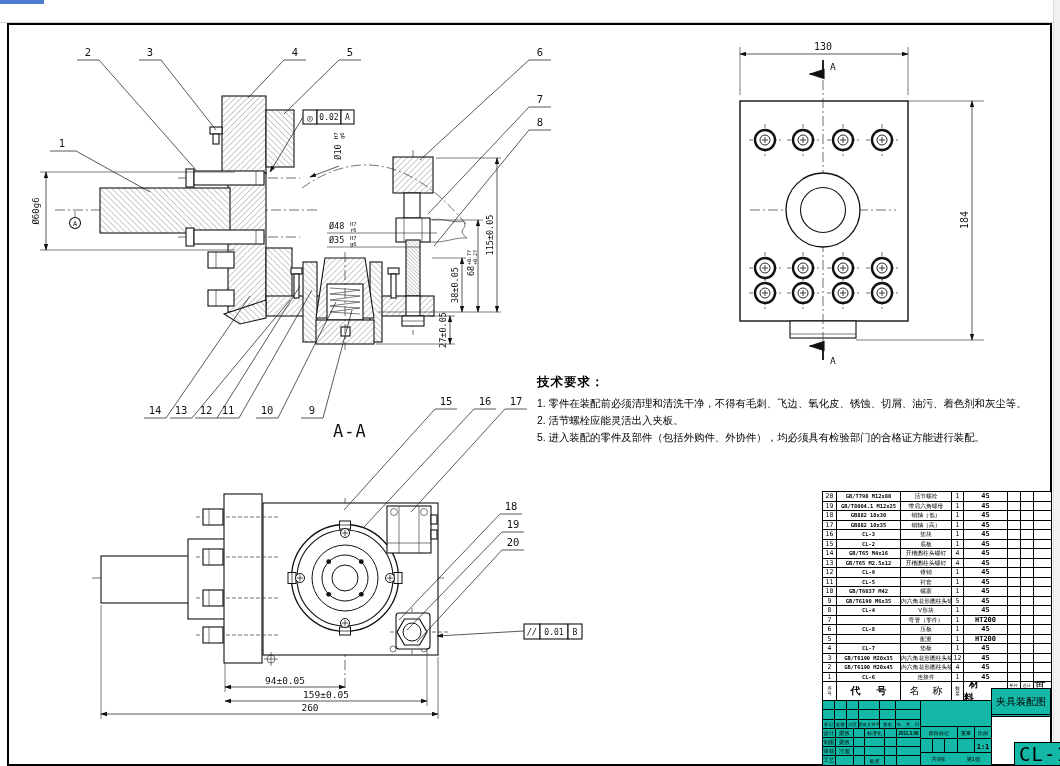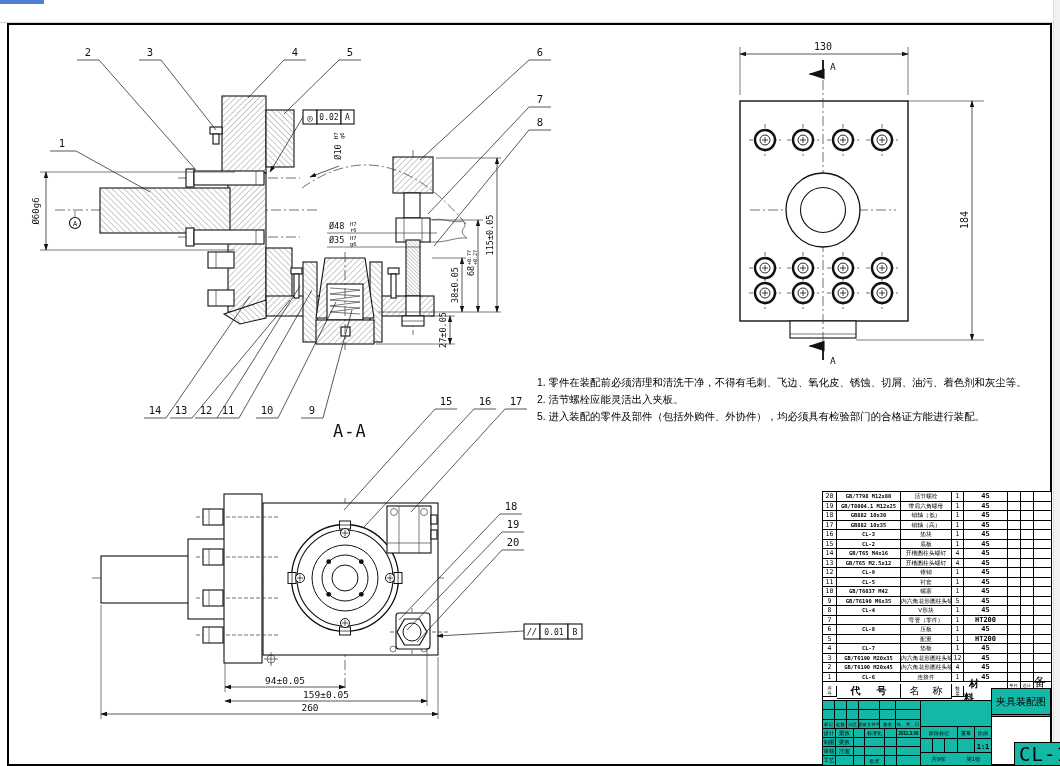--- a/index.html
+++ b/index.html
@@ -23,21 +23,21 @@
   .bom-row{display:flex;height:9.5px;}
   .bom-row .c{border-right:1px solid #000;border-bottom:1px solid #000;box-sizing:border-box;
               text-align:center;overflow:hidden;white-space:nowrap;line-height:8px;}
   .cw-no{width:14px;font-size:6.5px;font-family:"DejaVu Sans Mono",monospace;}
   .cw-code{width:64px;font-size:5.4px;font-weight:bold;font-family:"DejaVu Sans Mono",monospace;}
   .cw-name{width:51px;font-size:5.8px;}
   .cw-qty{width:12px;font-size:6.5px;font-family:"DejaVu Sans Mono",monospace;}
   .cw-mat{width:44px;font-size:7px;font-weight:bold;font-family:"DejaVu Sans Mono",monospace;}
   .cw-unit{width:13px;}.cw-tot{width:13px;}.cw-rem{width:18px;}
   
-  #bom-head{display:flex;height:19px;align-items:center;}
+  #bom-head{display:flex;height:19px;}
   #bom-head .hc{border-right:1px solid #000;border-bottom:1px solid #000;box-sizing:border-box;
                 display:flex;align-items:center;justify-content:center;overflow:hidden;}
   .hstack{flex-direction:column;font-size:4.6px;line-height:5px;}
   .hbig{font-size:10px;letter-spacing:5px;text-indent:5px;}
   .hcomp{width:26px;flex-direction:column;align-items:stretch;padding:0;}
   .hcomp .top{display:flex;height:9px;border-bottom:1px solid #000;box-sizing:border-box;}
   .hcomp .top div{width:13px;font-size:4.2px;line-height:8px;text-align:center;box-sizing:border-box;}
   .hcomp .top div:first-child{border-right:1px solid #000;}
   .hcomp .bot{height:10px;font-size:5.5px;line-height:9px;text-align:center;letter-spacing:2px;}
   .hrem{font-size:12px;letter-spacing:1px;}
@@ -443,20 +443,21 @@
           <line x1="502" y1="532" x2="407" y2="630" class="ld"></line>
         <text x="513" y="528">19</text>
         <line x1="502" y1="550" x2="524" y2="550" class="ld"></line>
           <line x1="502" y1="550" x2="417" y2="642" class="ld"></line>
         <text x="513" y="546">20</text>
       </g>
     </g>
   </svg>
 
   <div id="techreq" class="abs">
+    <div class="tr-title">技术要求：</div>
     <div class="tr-item">1. 零件在装配前必须清理和清洗干净，不得有毛刺、飞边、氧化皮、锈蚀、切屑、油污、着色剂和灰尘等。</div>
     <div class="tr-item">2. 活节螺栓应能灵活出入夹板。</div>
     <div class="tr-item">5. 进入装配的零件及部件（包括外购件、外协件），均必须具有检验部门的合格证方能进行装配。</div>
   </div>
 
   <div id="bom" class="abs">
     <div>
 
         <div class="bom-row">
           <div class="c cw-no">20</div>

